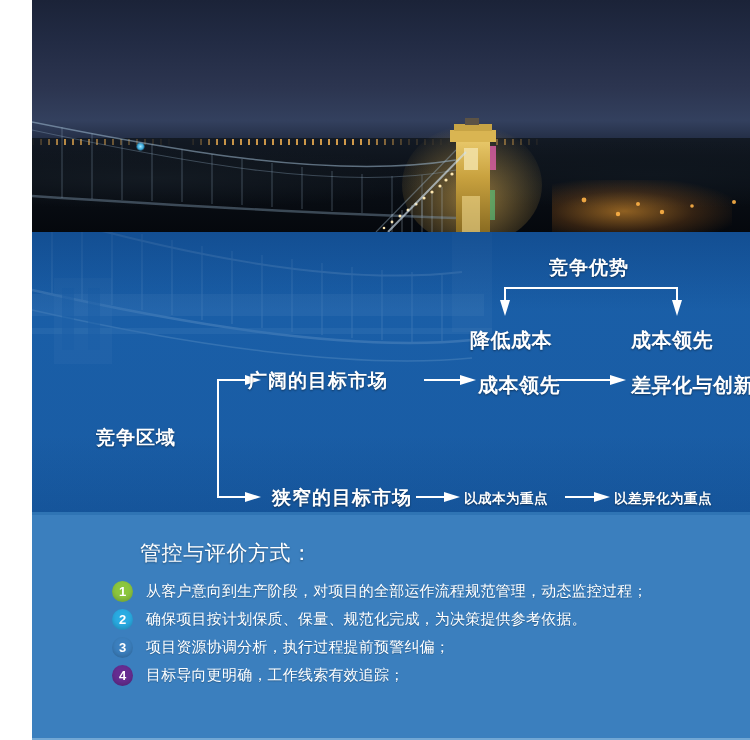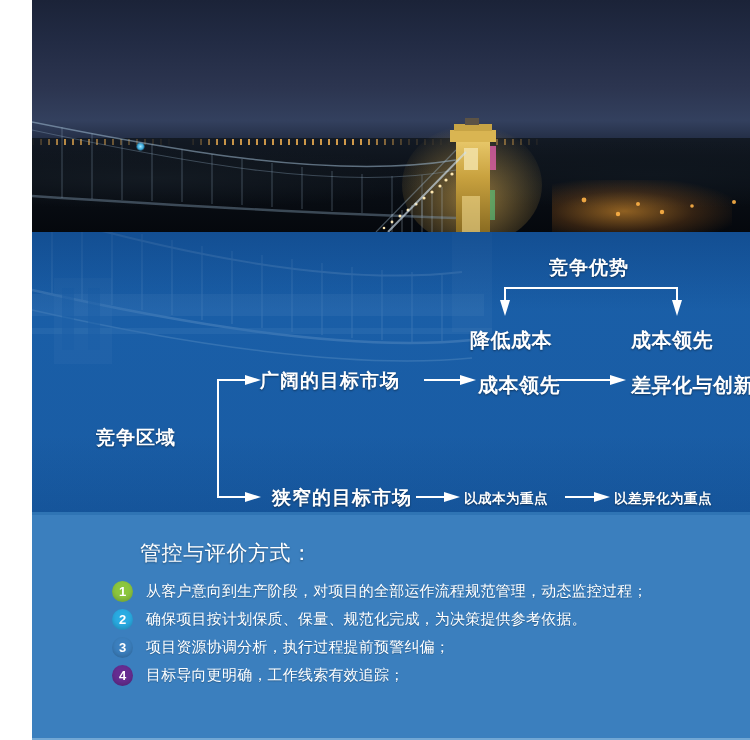--- a/index.html
+++ b/index.html
@@ -294,21 +294,21 @@
       <polygon points="412,260 412,270 428,265" fill="#ffffff"></polygon>
       <line x1="533" y1="265" x2="562" y2="265" stroke="#ffffff" stroke-width="2"></line>
       <polygon points="562,260 562,270 578,265" fill="#ffffff"></polygon>
     </svg>
 
     <div class="dlabel t-mid" style="left:438px; top:95px;">降低成本</div>
     <div class="dlabel t-mid" style="left:599px; top:95px;">成本领先</div>
 
     <div class="dlabel t-big" style="left:64px; top:193px;">竞争区域</div>
 
-    <div class="dlabel t-big" style="left:228px; top:136px;">广阔的目标市场</div>
+    <div class="dlabel t-big" style="left:216px; top:136px;">广阔的目标市场</div>
     <div class="dlabel t-mid" style="left:446px; top:140px;">成本领先</div>
     <div class="dlabel t-mid" style="left:599px; top:140px;text-align:center;">差异化与创新</div>
 
     <div class="dlabel t-big" style="left:240px; top:253px;">狭窄的目标市场</div>
     <div class="dlabel t-small" style="left:432px; top:258px;font-family:Liberation Mono, monospace;">以成本为重点</div>
     <div class="dlabel t-small" style="left:582px; top:258px;">以差异化为重点</div>
 
     <div class="divider"></div>
   </div>
 

